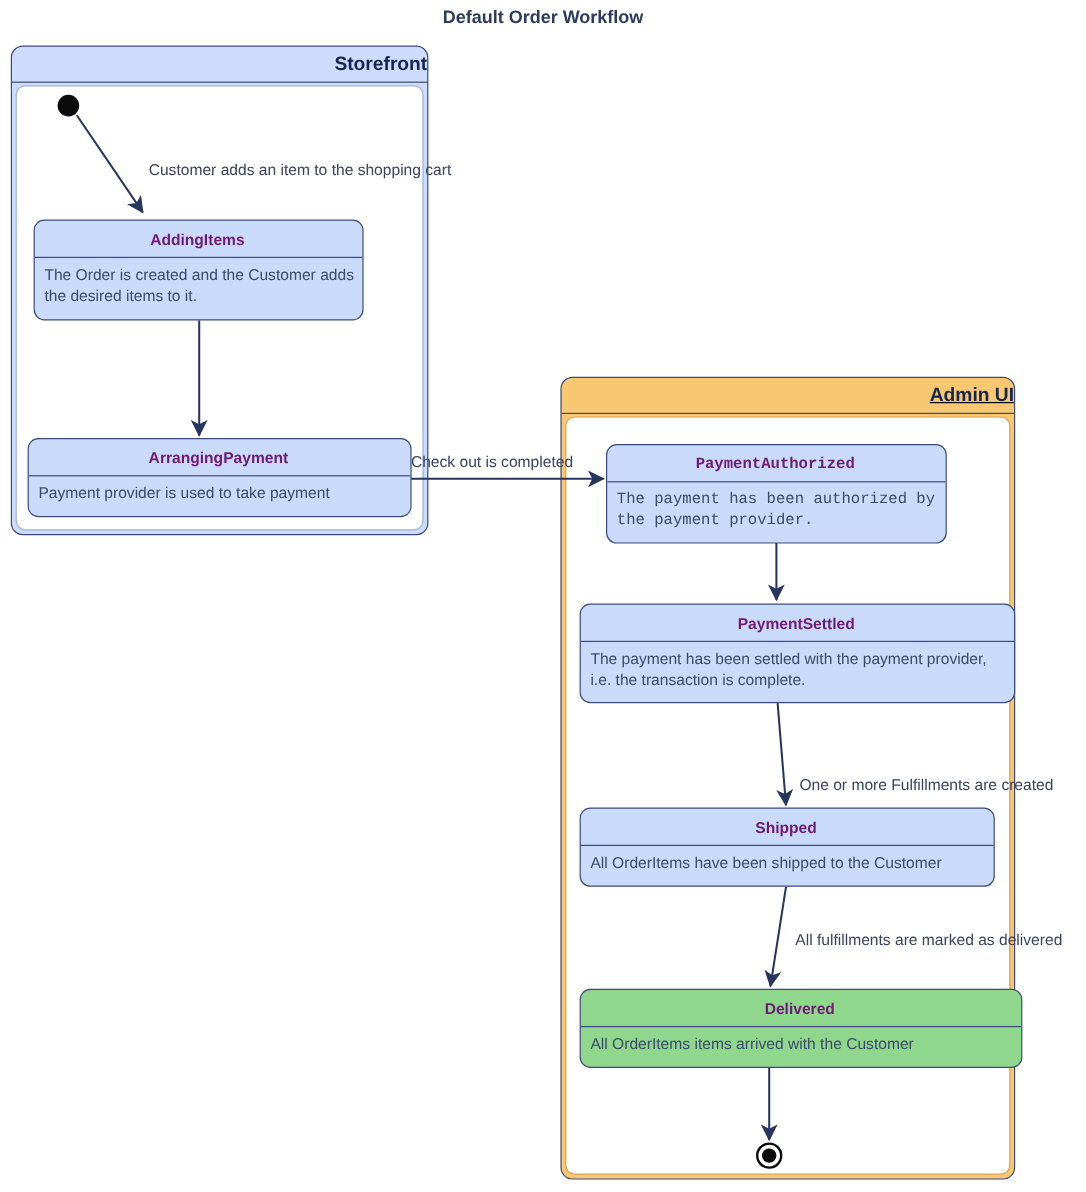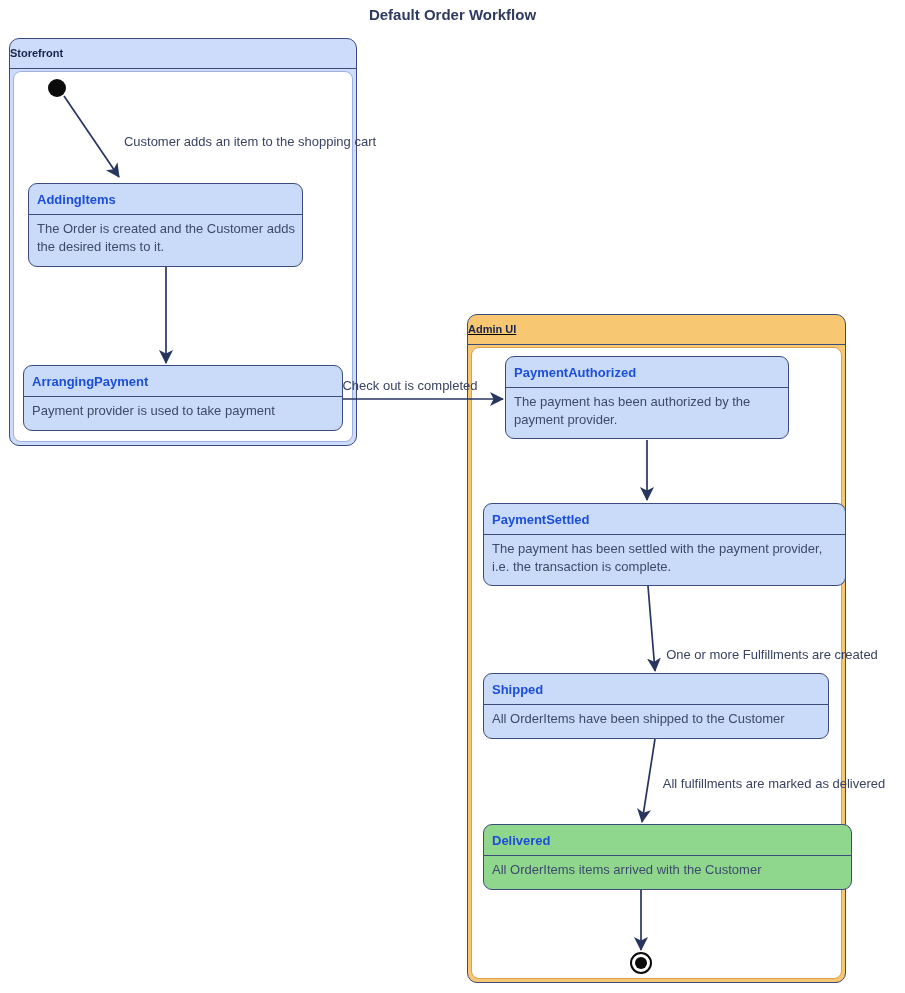--- a/index.html
+++ b/index.html
@@ -24,22 +24,22 @@
     position: absolute;
     box-sizing: border-box;
     border: 1.5px solid #3d4b7c;
     border-radius: 10px;
   }
   .container.blue { background: #ccdcfa; }
   .container.orange { background: #f8c772; }
   .container-title {
     height: 29px;
     line-height: 29px;
-    text-align: left;
-    font-size: 11px;
+    text-align: right;
+    font-size: 16px;
     font-weight: bold;
     color: #16254f;
     border-bottom: 1.5px solid #3d4b7c;
   }
   .container-body {
     position: absolute;
     left: 3px; right: 3px; bottom: 3px; top: 32px;
     background: #ffffff;
     border-radius: 8px;
     box-sizing: border-box;
@@ -52,22 +52,22 @@
     box-sizing: border-box;
     background: #c9dbf8;
     border: 1.4px solid #3d4b7c;
     border-radius: 9px;
     overflow: hidden;
   }
   .state.green { background: #90d78e; }
   .state-title {
     font-size: 13px;
     font-weight: bold;
-    color: #1d4ed8;
-    text-align: left;
+    color: #701a75;
+    text-align: center;
     padding: 8px 10px 7px 8px;
     border-bottom: 1.4px solid #3d4b7c;
   }
   .state-desc {
     font-size: 13px;
     color: #3c4a6b;
     line-height: 17.5px;
     padding: 5px 6px 5px 8px;
   }
   
@@ -146,21 +146,21 @@
   <div class="state" style="left:28px; top:183px; width:275px; height:84px;">
     <div class="state-title">AddingItems</div>
     <div class="state-desc">The Order is created and the Customer adds the desired items to it.</div>
   </div>
 
   <div class="state" style="left:23px; top:365px; width:320px; height:66px;">
     <div class="state-title">ArrangingPayment</div>
     <div class="state-desc">Payment provider is used to take payment</div>
   </div>
 
-  <div class="state" style="left:505px; top:356px; width:284px; height:83px;">
+  <div class="state" style="left:505px; top:370px; width:284px; height:83px;font-family:Liberation Mono, monospace;">
     <div class="state-title">PaymentAuthorized</div>
     <div class="state-desc">The payment has been authorized by the payment provider.</div>
   </div>
 
   <div class="state" style="left:483px; top:503px; width:363px; height:83px;">
     <div class="state-title">PaymentSettled</div>
     <div class="state-desc">The payment has been settled with the payment provider, i.e. the transaction is complete.</div>
   </div>
 
   <div class="state" style="left:483px; top:673px; width:346px; height:66px;">

